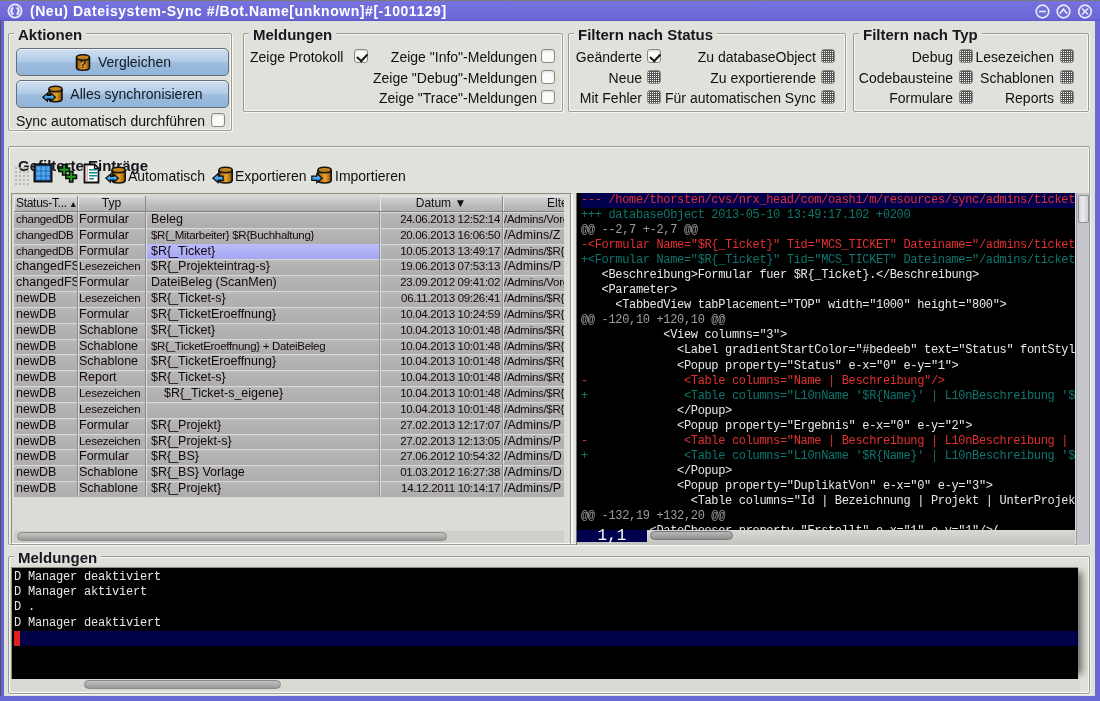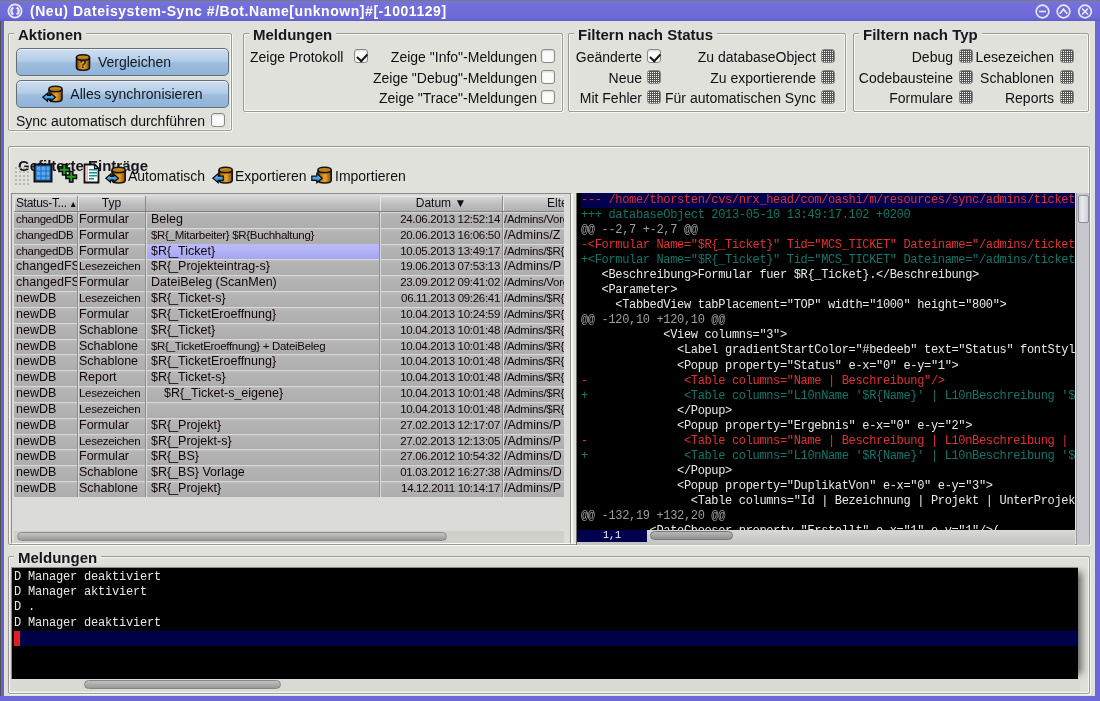--- a/index.html
+++ b/index.html
@@ -46,21 +46,21 @@
 #hsb-table .thumb { position:absolute; left:3px; top:1px; width:430px; height:9px; border-radius:5px; background:linear-gradient(#c4c4c4,#9a9a9a); border:1px solid #8a8a8a; }
 
 
 #diff { left:576px; top:193px; width:499px; height:352px; background:#000000; overflow:hidden; border-left:1px solid #6e6e68; }
 #diff pre { font-family:"Liberation Mono", monospace; font-size:12px; letter-spacing:-0.34px; line-height:15.05px; color:#e8e8e8; margin:0; padding-left:4px; }
 #diff .sel { background:#00004e; display:block; width:498px; }
 .dr { color:#e23030; }
 .dg { color:#0f766e; }
 .dh { color:#9d9d9d; }
 #diff-status { left:577px; top:530px; width:498px; height:15px; background:linear-gradient(#d8d8d4,#c2c2be); }
-#diff-status .pos { position:absolute; left:0; top:0; width:70px; height:12px; background:#00004e; color:#ffffff; font-family:"Liberation Mono", monospace; font-size:10px; text-align:center; line-height:12px; }
+#diff-status .pos { position:absolute; left:0; top:0; width:70px; height:12px; background:#00004e; color:#ffffff; font-family:"Liberation Mono", monospace; font-size:16px; text-align:center; line-height:12px; }
 #diff-status .thumb { position:absolute; left:73px; top:1px; width:83px; height:9px; border-radius:5px; background:linear-gradient(#b8b8b8,#909090); border:1px solid #787878; }
 #vsb-diff { left:1076px; top:193px; width:13px; height:352px; background:#c6c6cc; border-left:1px solid #9a9aa0; }
 #vsb-diff .thumb { position:absolute; left:1px; top:2px; width:11px; height:28px; background:linear-gradient(90deg,#d4d4d8,#eaeaee 40%,#cfcfd4); border:1px solid #90909a; border-radius:2px; }
 
 
 #console { left:11px; top:567px; width:1067px; height:112px; background:#000000; overflow:hidden; border-top:1px solid #8e8e88; border-left:1px solid #8e8e88; box-shadow:9px 0 7px -5px rgba(30,30,30,0.6), 0 9px 7px -5px rgba(30,30,30,0.45); }
 #console pre { font-family:"Liberation Mono", monospace; font-size:12px; letter-spacing:-0.2px; line-height:15.2px; color:#e8e8e8; margin:0; padding:2px 0 0 2px; }
 #console .cur { background:#000048; display:block; width:1067px; position:relative; }
 #console .cur::before { content:""; position:absolute; left:0; top:0; width:6px; height:15px; background:#e02020; }
 #console-status { left:11px; top:679px; width:1069px; height:12px; background:#dadad4; }

